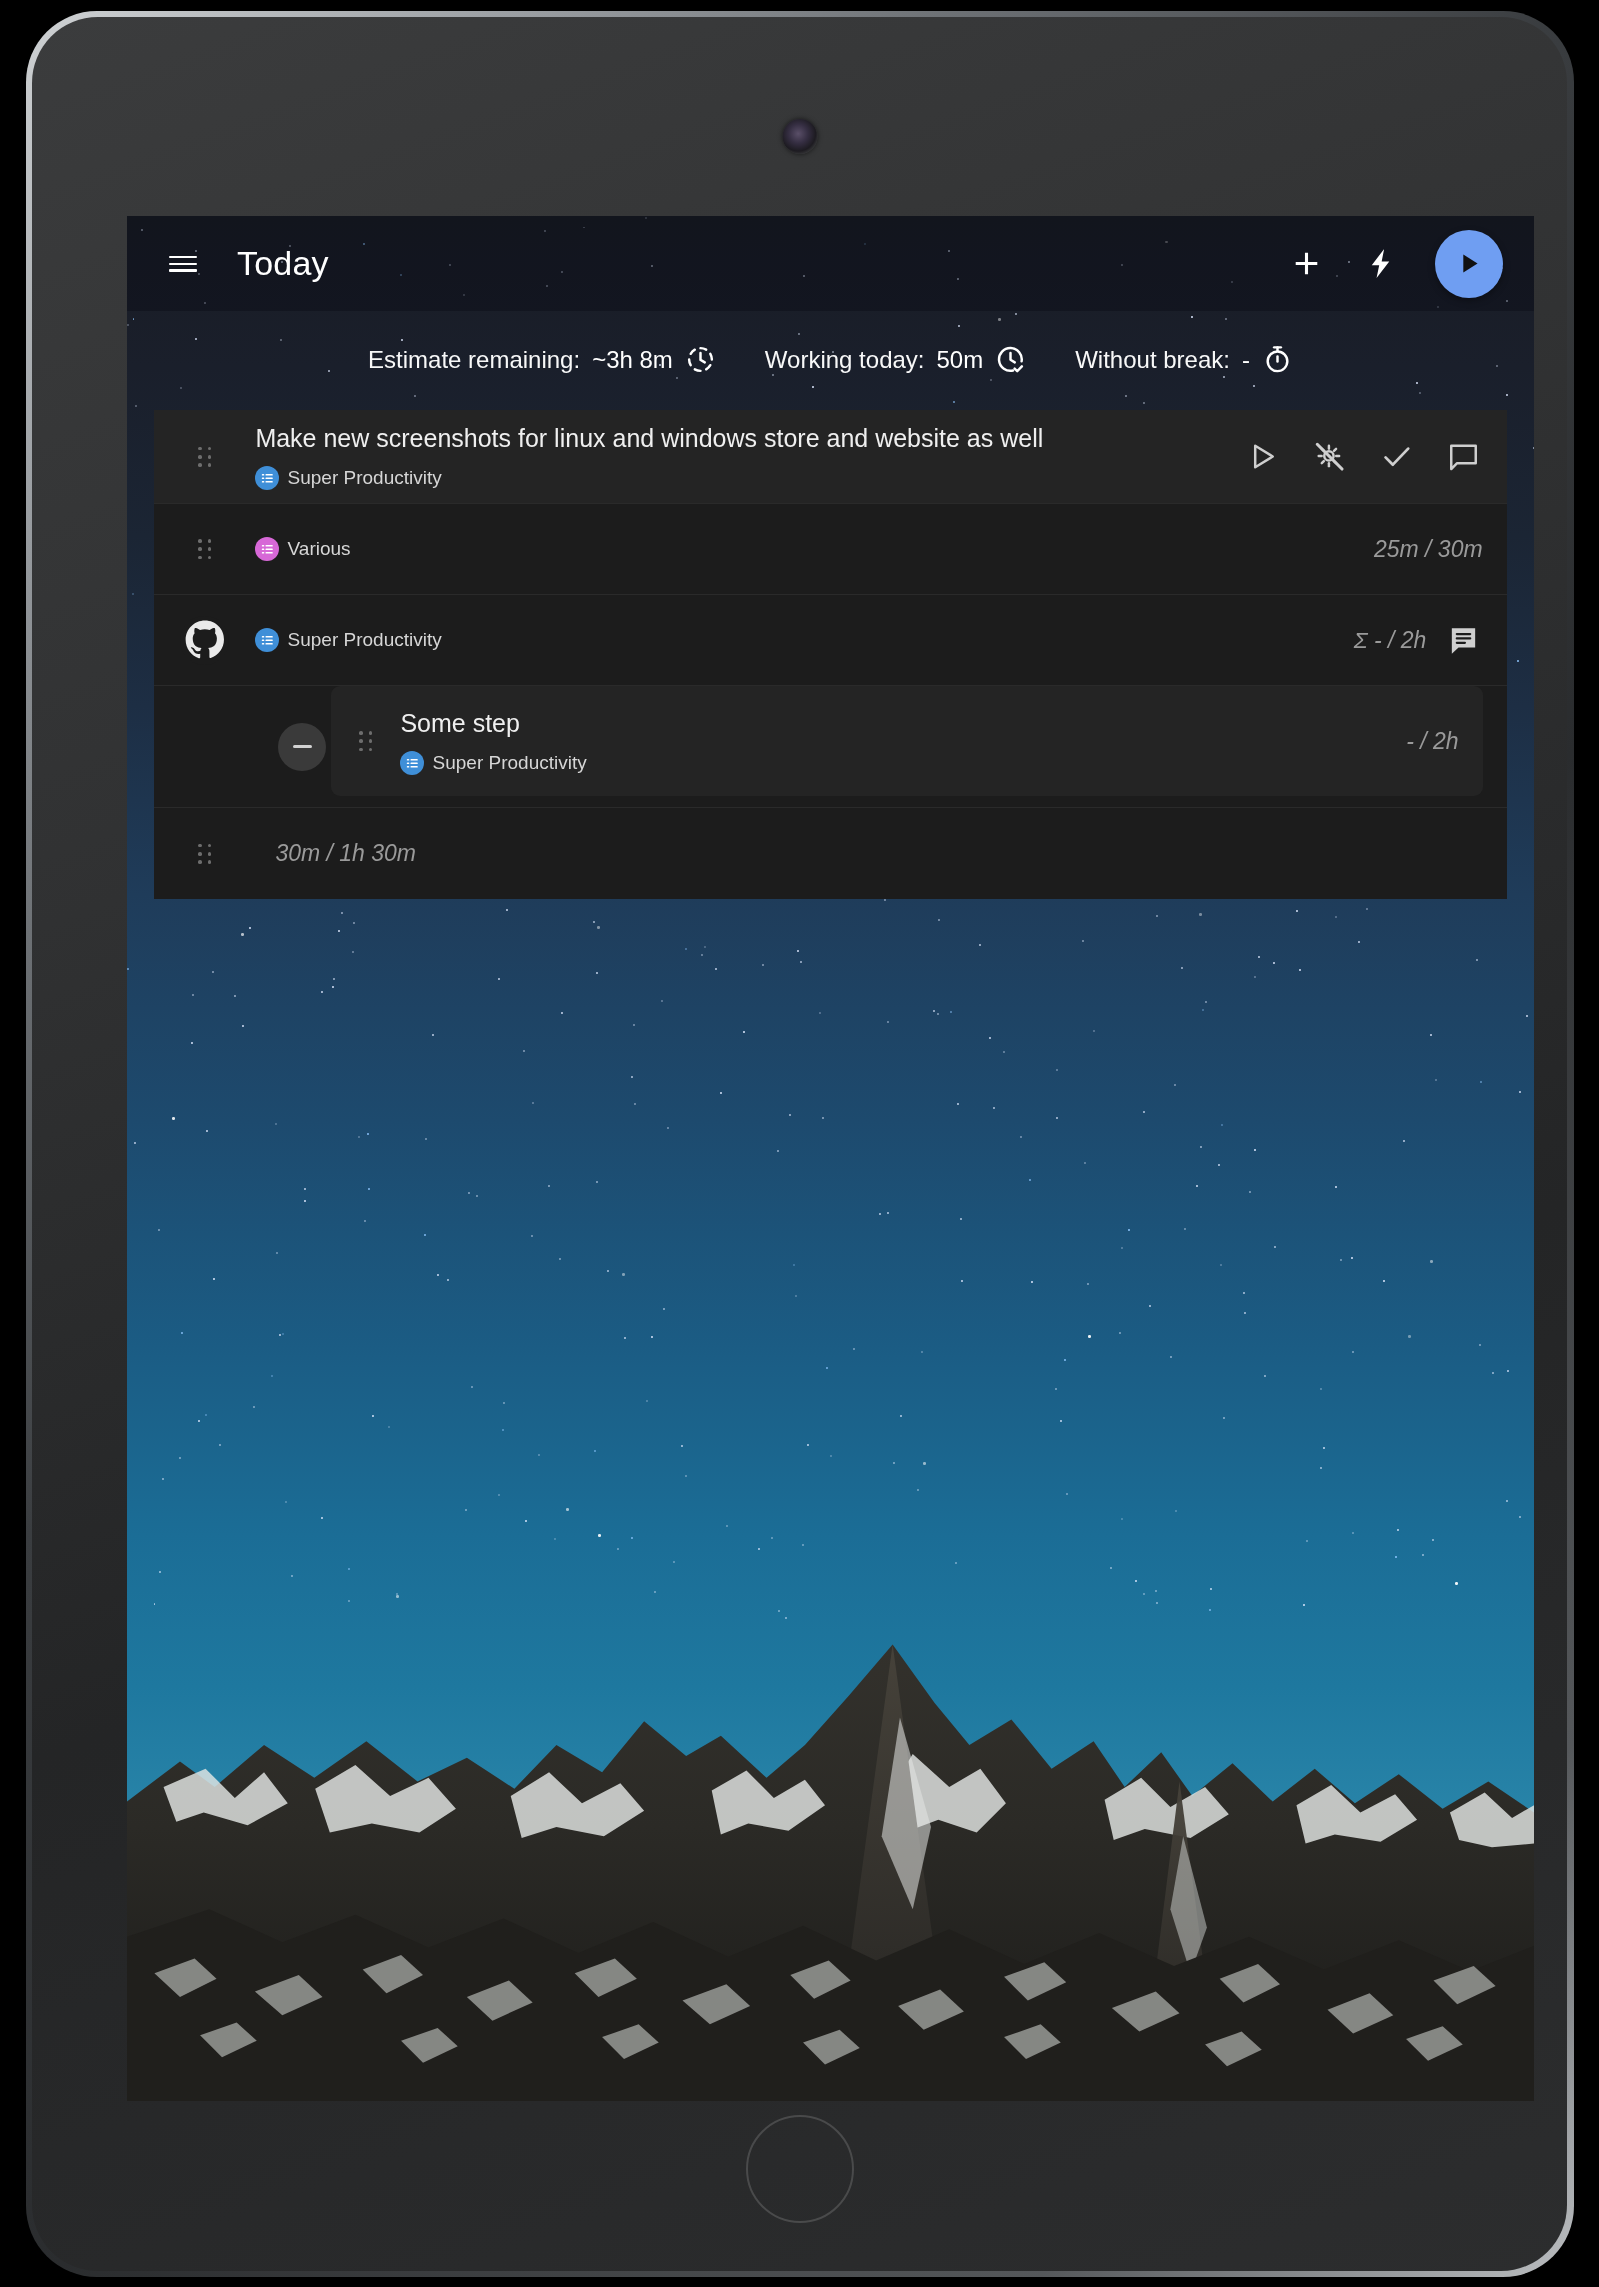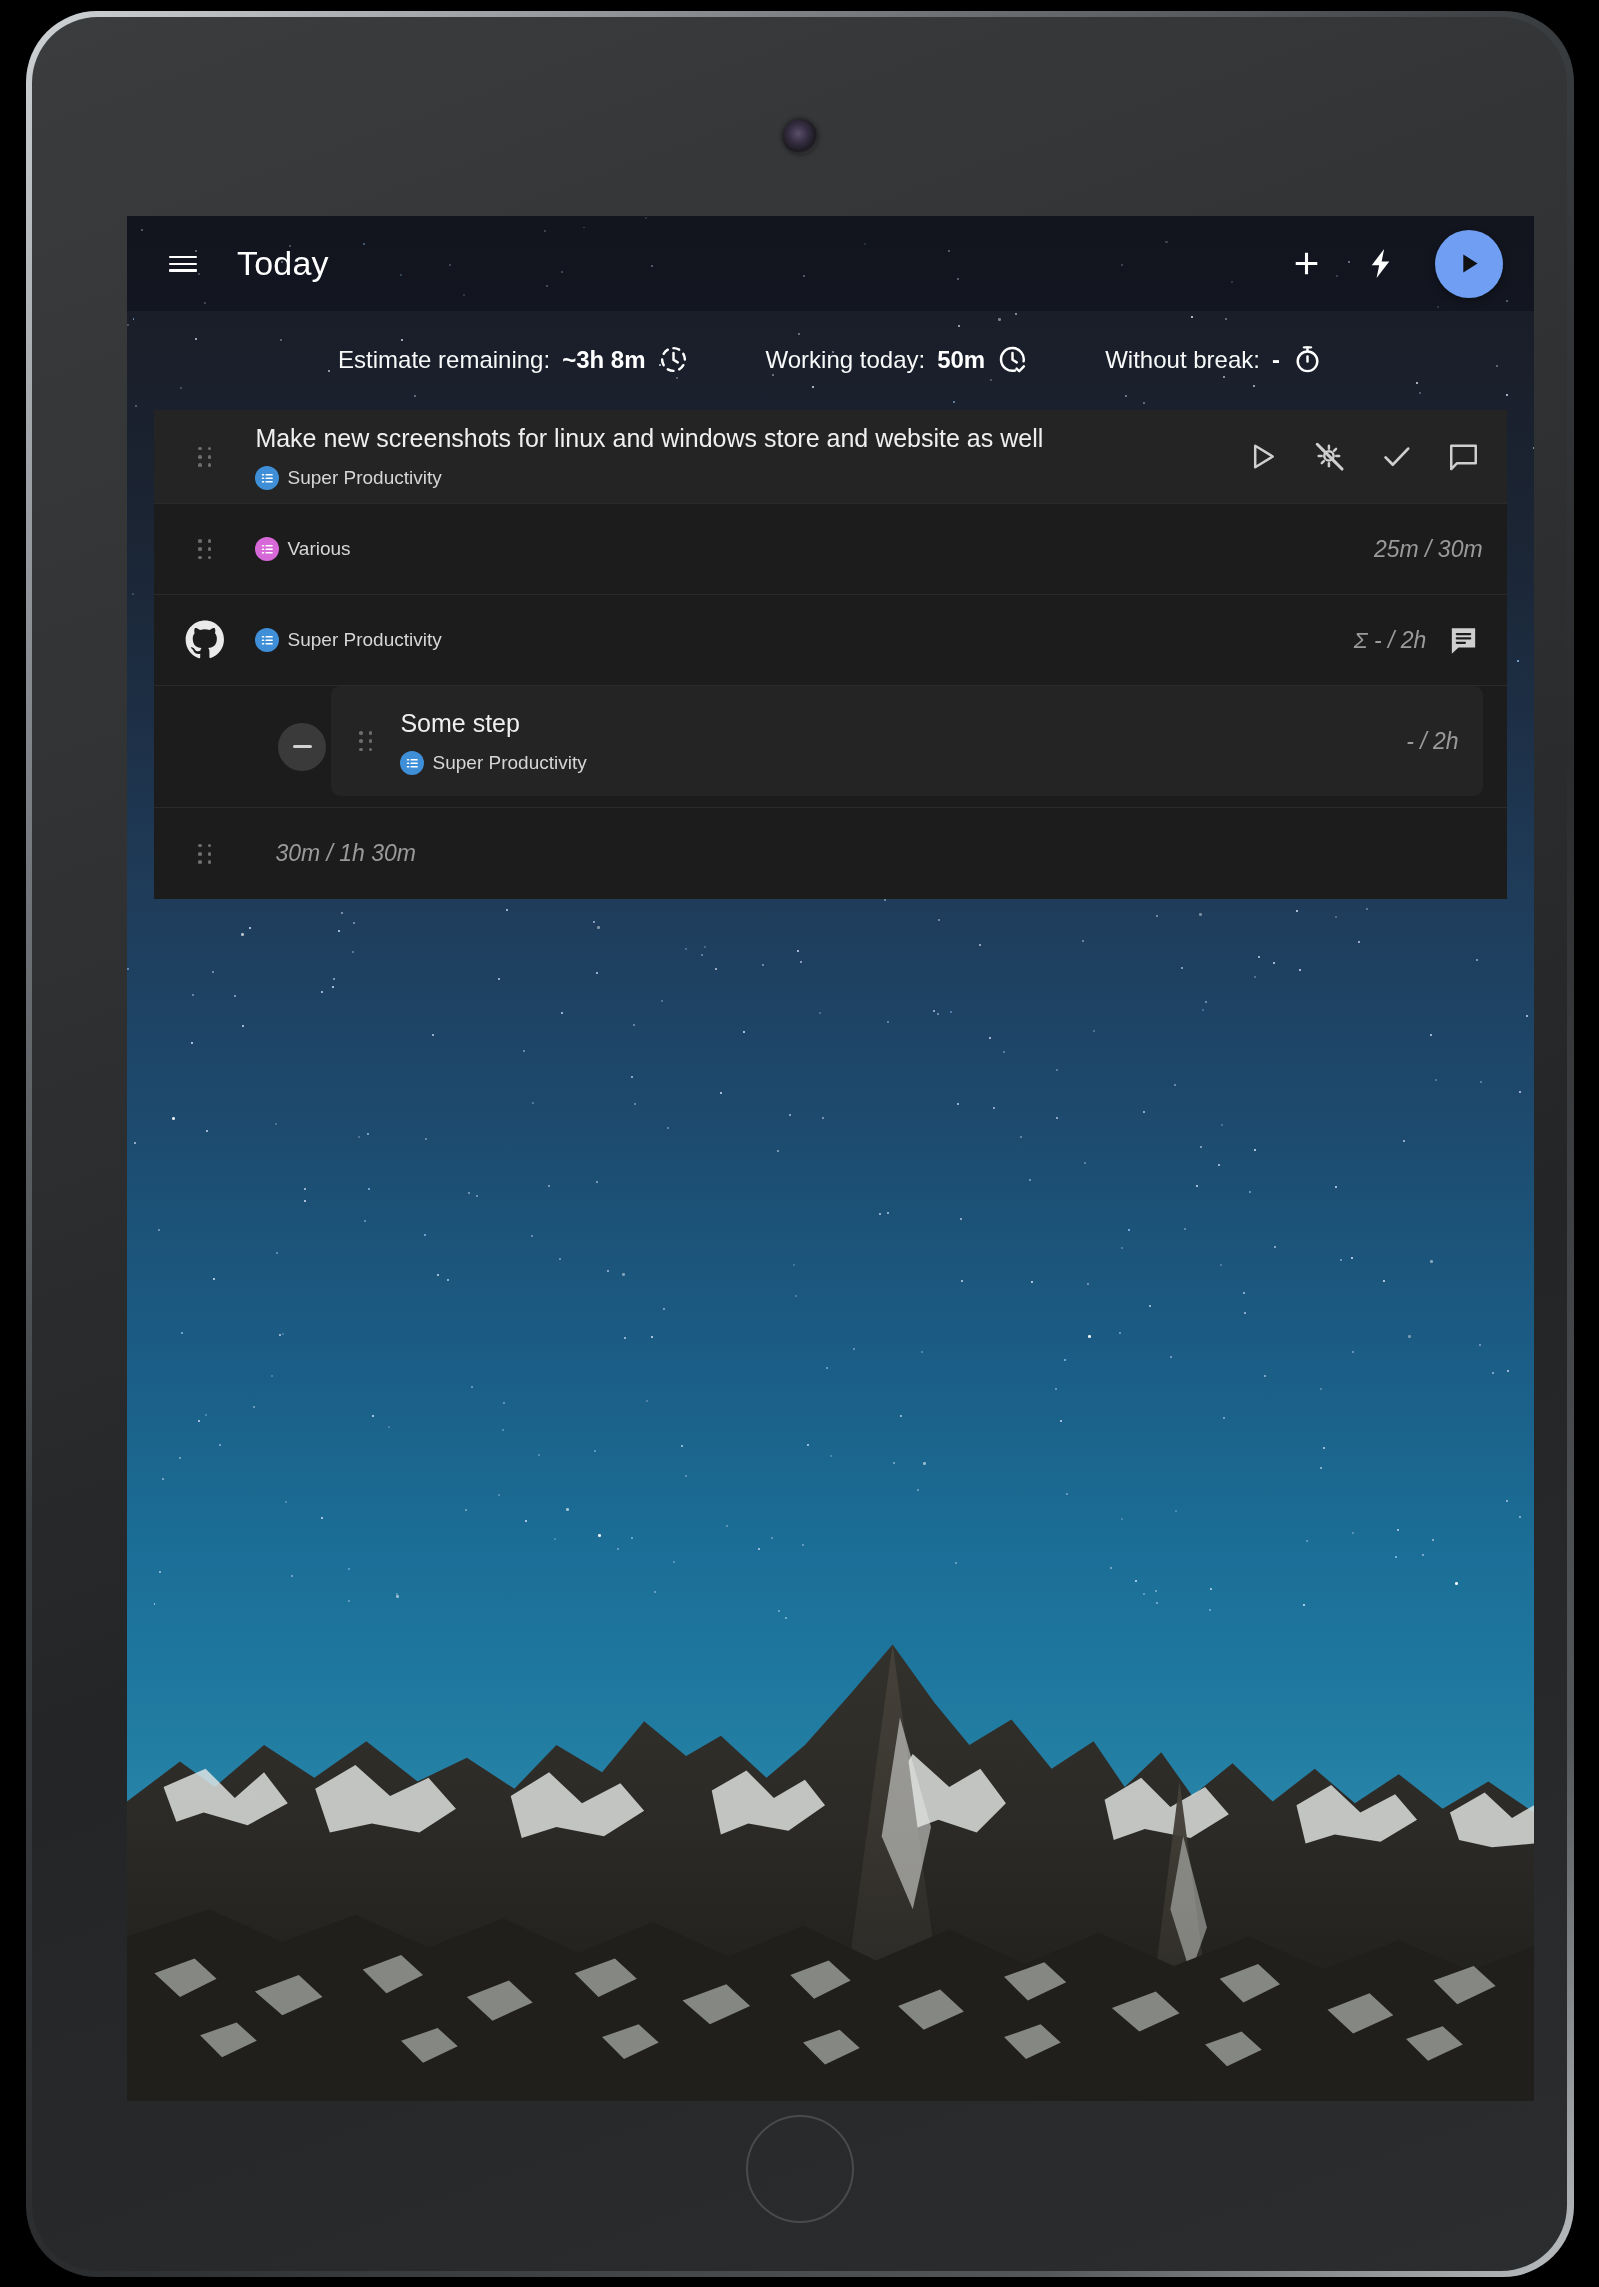--- a/index.html
+++ b/index.html
@@ -132,32 +132,32 @@
     box-shadow: 0 2.7px 7.3px rgba(0,0,0,.35);
   }
 
   
   #stats-bar {
     position: absolute; left:0; right:0; top: 95px;
     height: 97px;
     display: flex;
     align-items: center;
     justify-content: center;
-    gap: 77px;
+    gap: 49px;
     z-index: 4;
   }
   .stat {
     display:flex; align-items:center; gap: 12px;
     color: #ffffff;
     font-size: 24px;
     white-space: nowrap;
     cursor: pointer;
   }
   .stat .stat-label { font-weight: 400; opacity: .97; }
-  .stat .stat-value { font-weight: 700; text-align: right; }
+  .stat .stat-value { font-weight: 400; text-align: right; }
 
   
   #task-list {
     position: absolute; left: 27.4px; right: 27.4px; top: 194px;
     z-index: 4;
     background: #1a1a1a;
   }
   .task-row {
     position: relative;
     display: flex;

